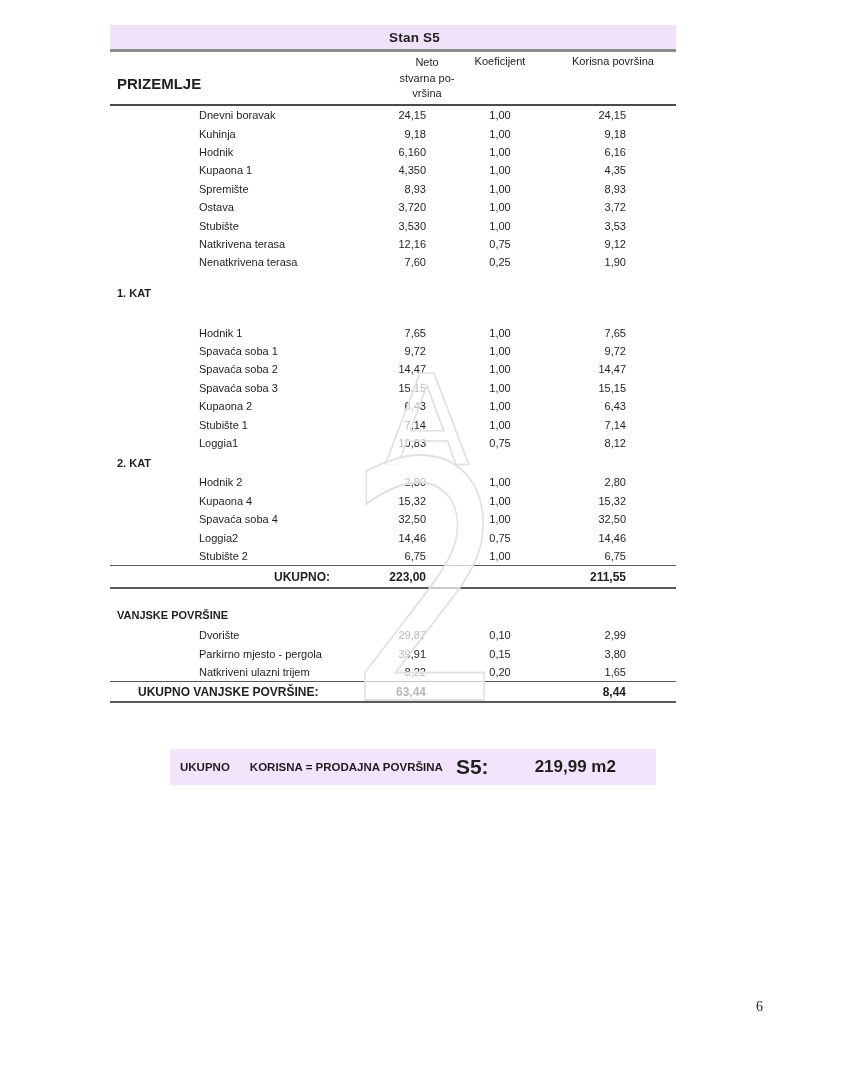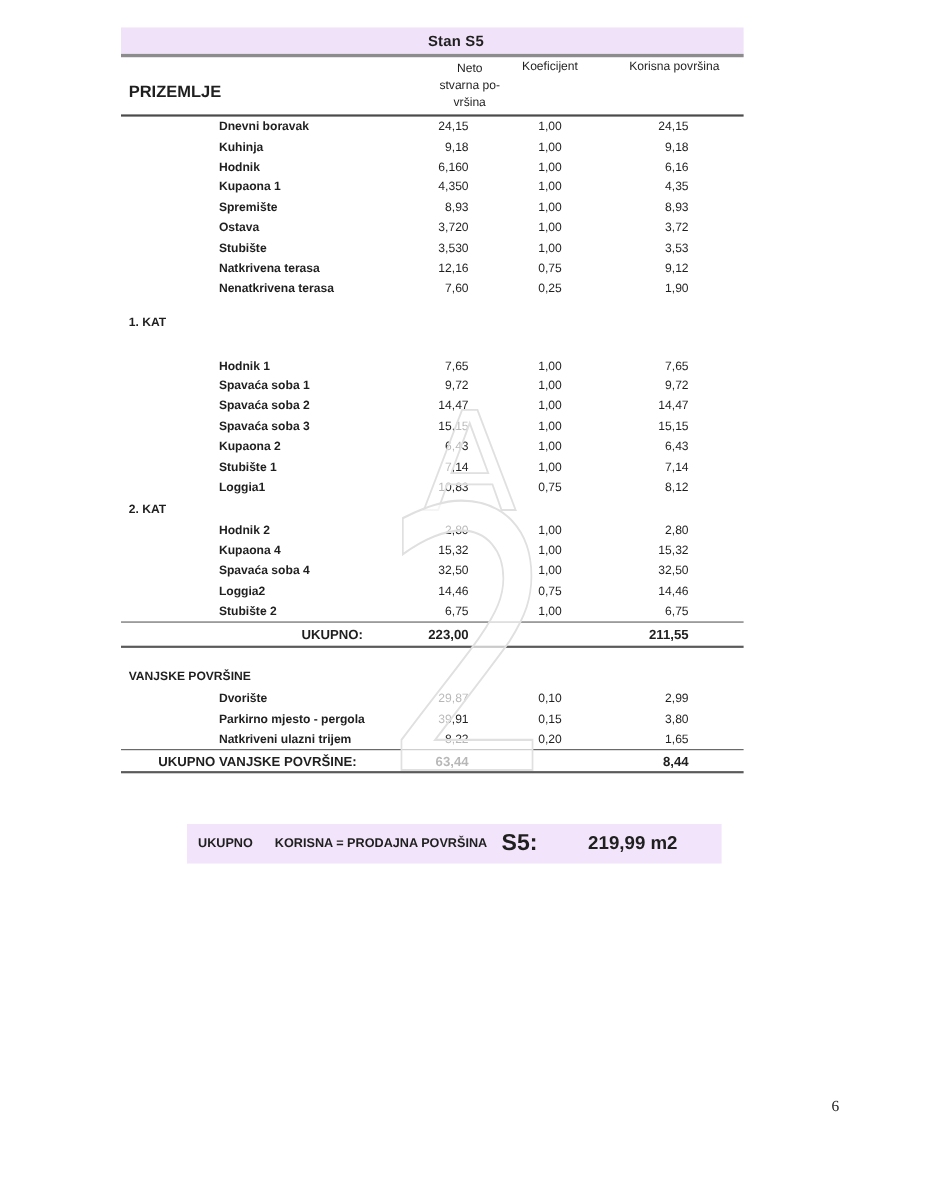--- a/index.html
+++ b/index.html
@@ -18,39 +18,39 @@
   .header-row { position:relative; height:52px; border-bottom:2px solid #4a4a4a; font-size:11px; }
   .h-neto   { position:absolute; left:272px; top:3px; width:90px;  text-align:center; line-height:15.5px; }
   .h-koef   { position:absolute; left:330px; top:3px; width:120px; text-align:center; }
   .h-korisna{ position:absolute; left:440px; top:3px; width:126px; text-align:center; }
   .prizemlje-label { position:absolute; left:7px; bottom:12px; font-weight:bold; font-size:15px;text-align:right; }
 
   .row {
     display:grid; grid-template-columns:230px 90px 140px 106px;
     height:18.4px; align-items:center; font-size:11px;
   }
-  .c-name   { padding-left:89px; white-space:nowrap;font-weight:bold; }
+  .c-name   { padding-left:89px; white-space:nowrap; }
   .c-neto   { text-align:right; padding-right:4px; }
   .c-koef   { text-align:center; }
   .c-korisna{ text-align:right; padding-right:50px; }
 
   .section-label { font-weight:bold; font-size:11px; padding-left:7px; line-height:14px; height:14px; }
   #label-kat1    { margin-top:14px; margin-bottom:24px; }
   #label-kat2    { margin-top:4px;  margin-bottom:3px; }
   #label-vanjske { margin-top:19px; margin-bottom:4px; }
 
   .total-row {
     display:grid; grid-template-columns:230px 90px 140px 106px;
     align-items:center; font-weight:bold; font-size:12px;
     border-top:1px solid #5a5a5a; border-bottom:2px solid #5a5a5a;
   }
   #ukupno-row  { height:21px; }
   #vanjske-row { height:19px; }
   .total-row .c-name { padding-left:0; text-align:right; padding-right:10px; }
-  #vanjske-row .c-name { text-align:center; padding-left:28px; }
+  #vanjske-row .c-name { text-align:left; padding-left:28px; }
 
   .summary-band {
     margin-top:46px; margin-left:60px; width:486px; height:36px;
     background:#f2e4fa; display:flex; align-items:center;
     font-weight:bold; font-size:11.5px; white-space:nowrap;
   }
   .sb-1 { margin-left:10px; }
   .sb-2 { margin-left:20px; }
   .sb-s5 { margin-left:13px; font-size:21px; font-weight:600; }
   .sb-value { margin-left:46px; font-size:17px; font-weight:bold; }

